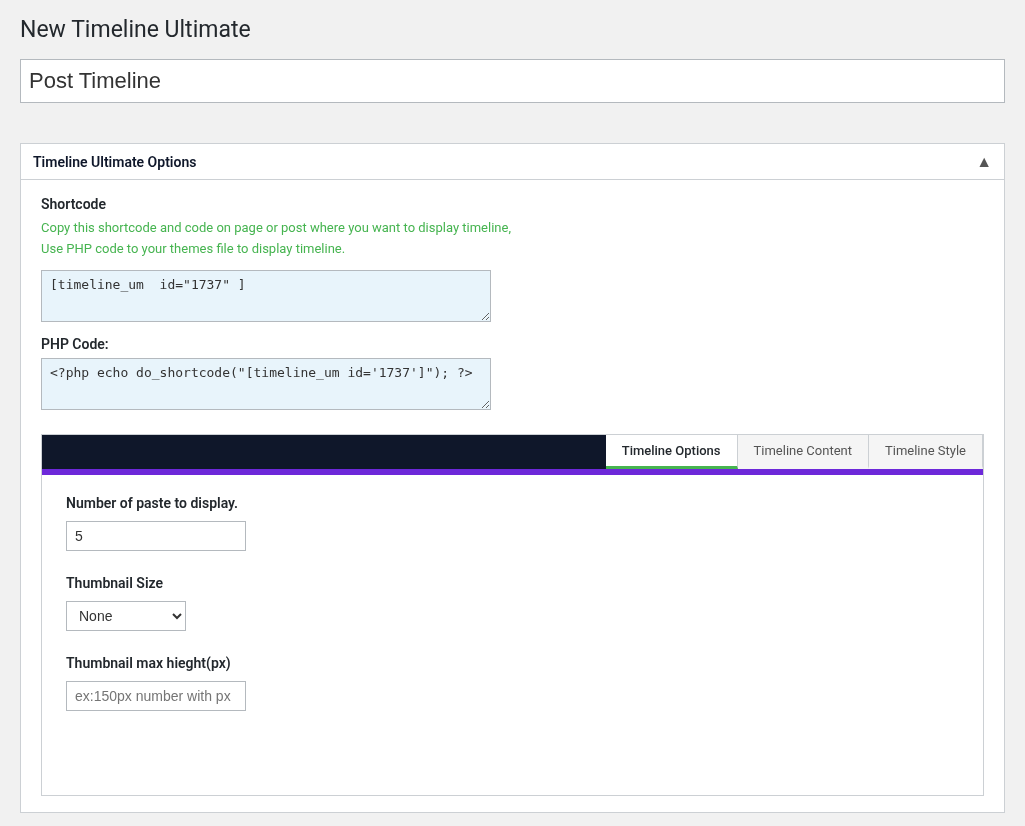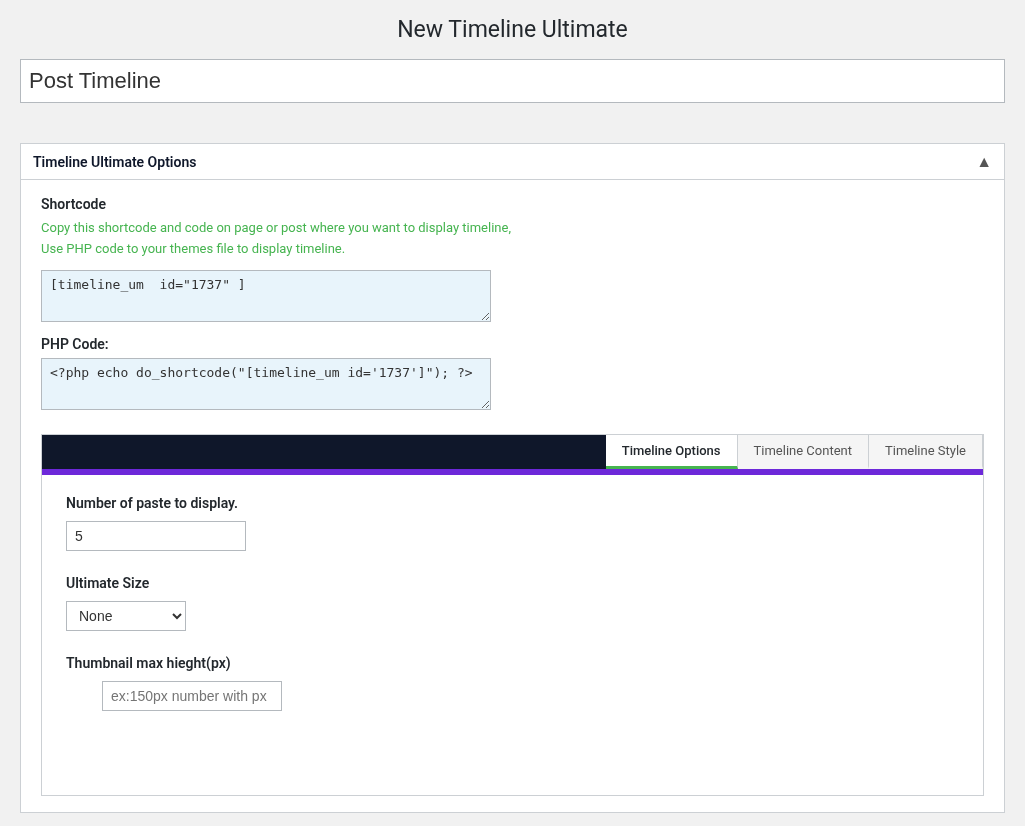--- a/index.html
+++ b/index.html
@@ -19,21 +19,20 @@
       max-width: 1025px;
       padding: 16px 20px;
       background: #f1f1f1;
     }
 
     .page-title {
       font-size: 23px;
       font-weight: 400;
       color: #23282d;
       margin-bottom: 16px;
-      text-align: center;
     }
 
     .title-input-wrapper {
       background: #fff;
       border: 1px solid #b4b9be;
       padding: 4px 8px;
       margin-bottom: 16px;
     }
 
     .title-input {
@@ -193,21 +192,20 @@
       appearance: auto;
     }
 
     .text-input-placeholder {
       width: 180px;
       border: 1px solid #b4b9be;
       padding: 6px 8px;
       font-size: 14px;
       color: #aaa;
       background: #fff;
-      margin-left: 36px;
     }
   </style>
 </head>
 <body>
 
 <div class="page-wrapper">
 
   <h1 class="page-title">New Timeline Ultimate</h1>
 
   <div class="title-input-wrapper">
@@ -245,21 +243,21 @@
         </div>
 
         <div class="tab-content">
 
           <div class="field-group">
             <label class="field-label">Number of paste to display.</label>
             <input type="number" class="number-input" value="5" style="">
           </div>
 
           <div class="field-group">
-            <label class="field-label">Ultimate Size</label>
+            <label class="field-label">Thumbnail Size</label>
             <select class="select-input">
               <option>None</option>
               <option>Thumbnail</option>
               <option>Medium</option>
               <option>Large</option>
               <option>Full</option>
             </select>
           </div>
 
           <div class="field-group">

